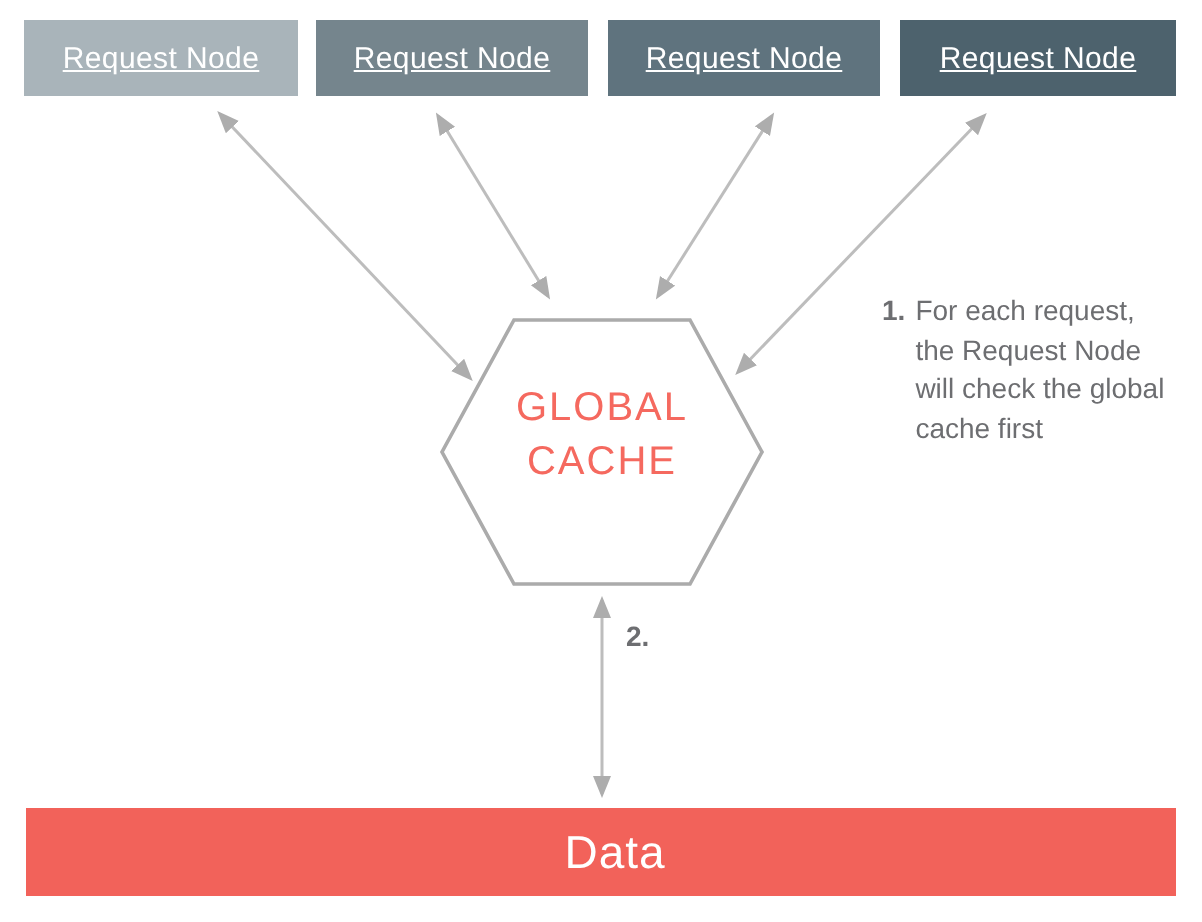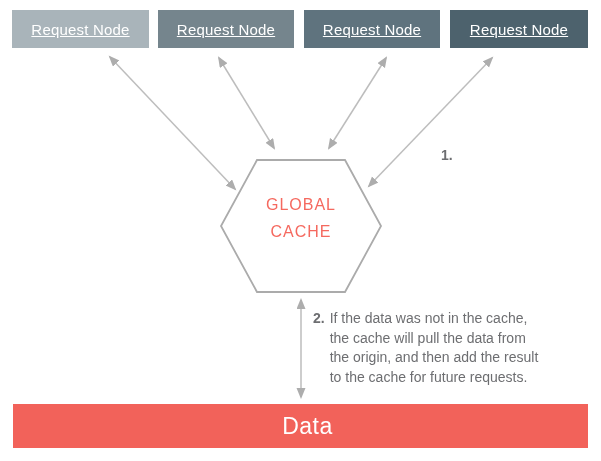--- a/index.html
+++ b/index.html
@@ -35,21 +35,21 @@
     width: 601px;
     height: 461px;
   }
 
   .hex-label {
     position: absolute;
     left: 231px;
     top: 191px;
     width: 140px;
     text-align: center;
-    font-size: 16px;
+    font-size: 20px;
     line-height: 27px;
     letter-spacing: 1px;
     color: #f5695f;
   }
 
   .annotation {
     position: absolute;
     display: flex;
     color: #6d6e71;
     font-size: 14px;
@@ -113,27 +113,27 @@
     <line x1="301" y1="300" x2="301" y2="397" stroke-width="1.5" marker-start="url(#ah)" marker-end="url(#ah)" stroke="#bdbdbd"></line>
   </svg>
 
   <div class="hex-label" style="color: rgb(245, 105, 95);">
     <div>GLOBAL</div>
     <div>CACHE</div>
   </div>
 
   <div class="annotation annotation1">
     <span class="num">1.</span>
+    <span class="txt">For each request,
+the Request Node
+will check the global
+cache first</span>
   </div>
 
   <div class="annotation annotation2">
     <span class="num">2.</span>
-    <span class="txt">If the data was not in the cache,
-the cache will pull the data from
-the origin, and then add the result
-to the cache for future requests.</span>
   </div>
 
   <div class="data-bar" style="background: rgb(242, 98, 90);">
     <span>Data</span>
   </div>
 
 </div>
 
 </body></html>

